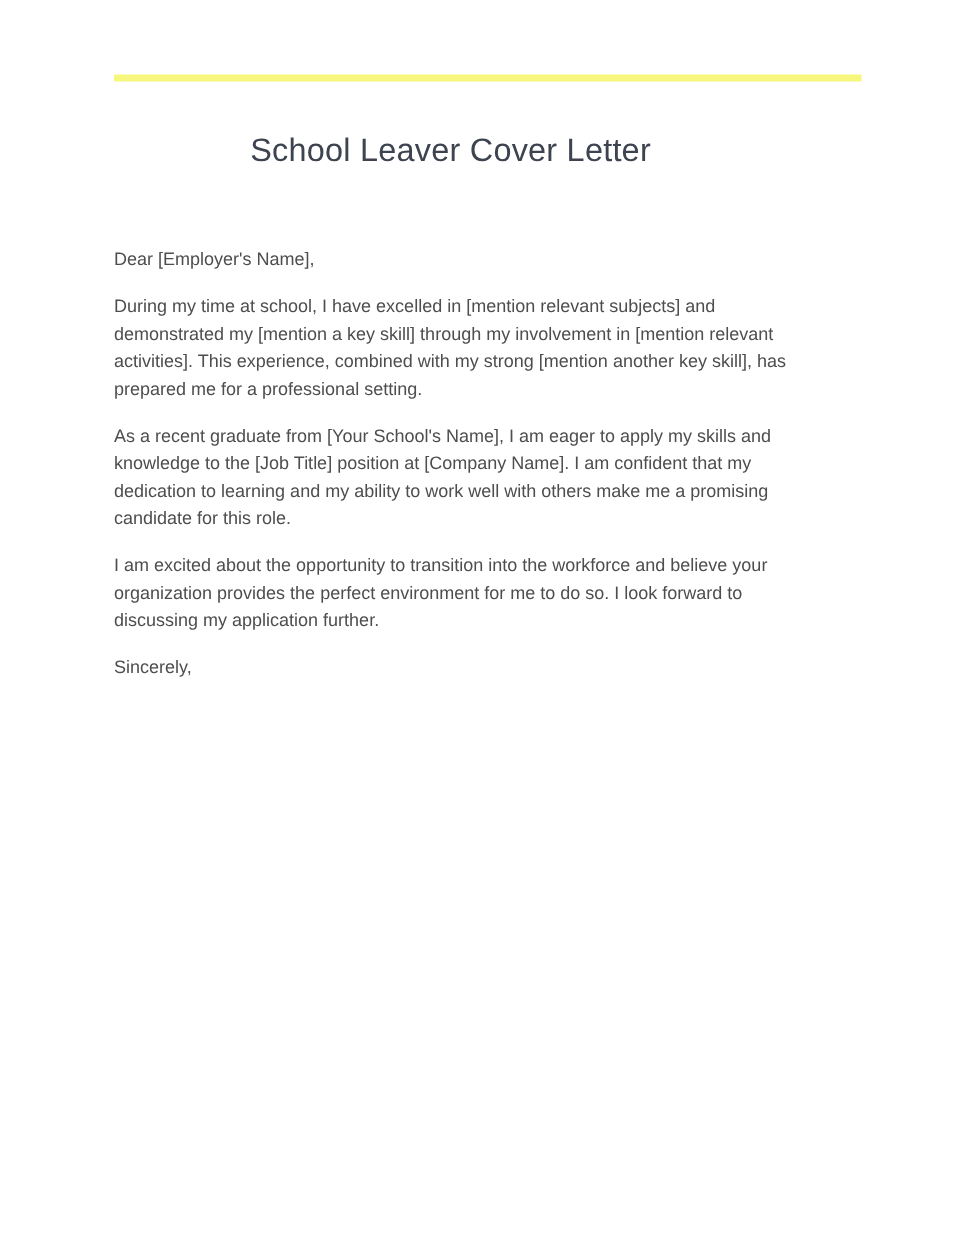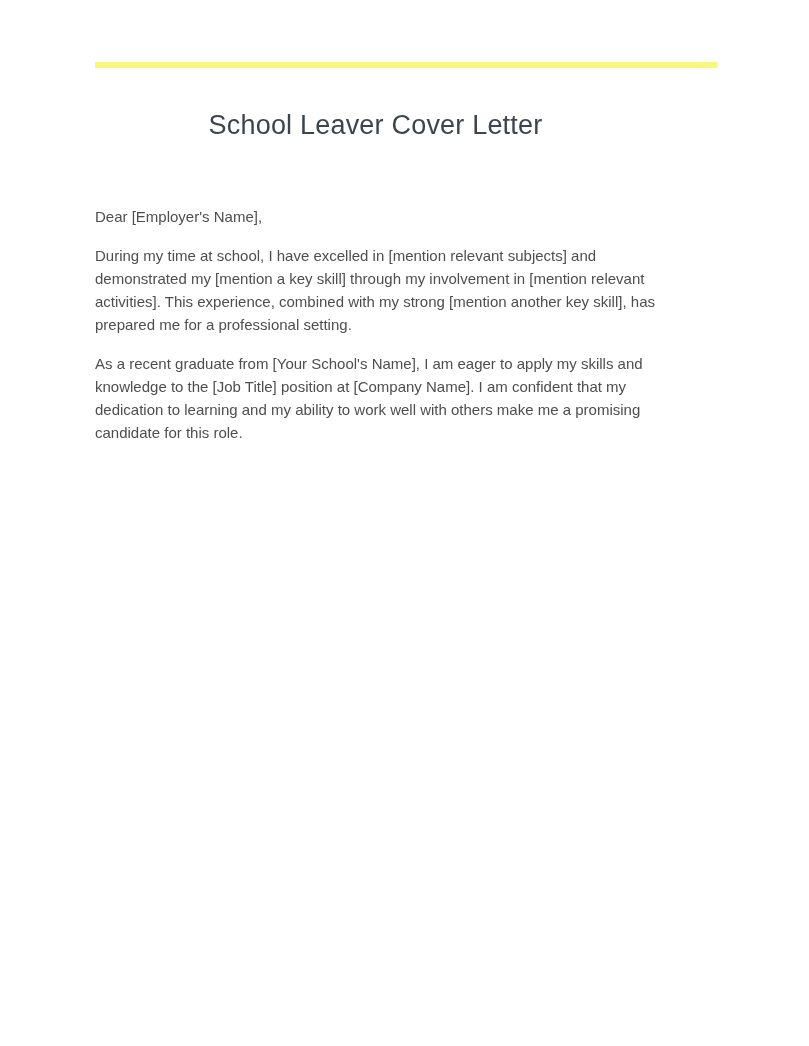--- a/index.html
+++ b/index.html
@@ -62,19 +62,21 @@
     <h1 class="doc-title">School Leaver Cover Letter</h1>
 
     <div class="letter-body">
 
       <p>Dear [Employer's Name],</p>
 
       <p>During my time at school, I have excelled in [mention relevant subjects] and demonstrated my [mention a key skill] through my involvement in [mention relevant activities]. This experience, combined with my strong [mention another key skill], has prepared me for a professional setting.</p>
 
       <p>As a recent graduate from [Your School's Name], I am eager to apply my skills and knowledge to the [Job Title] position at [Company Name]. I am confident that my dedication to learning and my ability to work well with others make me a promising candidate for this role.</p>
 
+      <p>I am excited about the opportunity to transition into the workforce and believe your organization provides the perfect environment for me to do so. I look forward to discussing my application further.</p>
 
       <p class="signature-block">
+        <span class="line">Sincerely,</span>
       </p>
 
     </div>
   </div>
 </div>
 
 </body></html>

